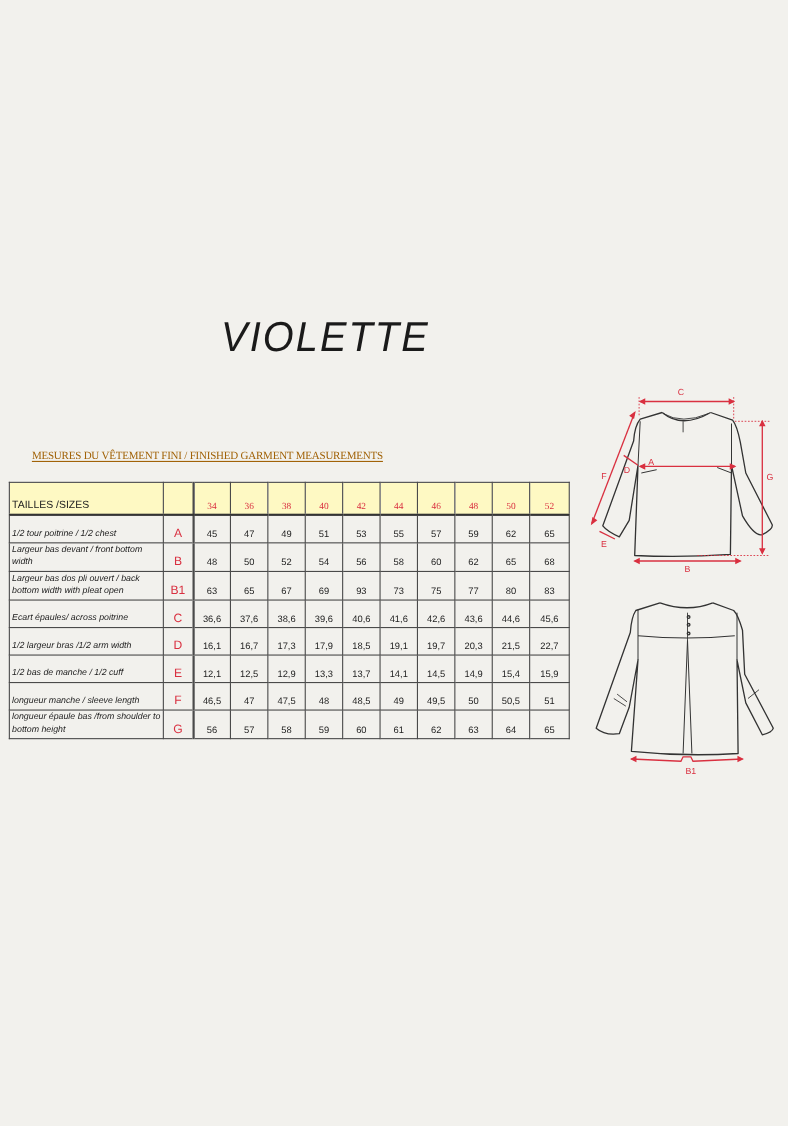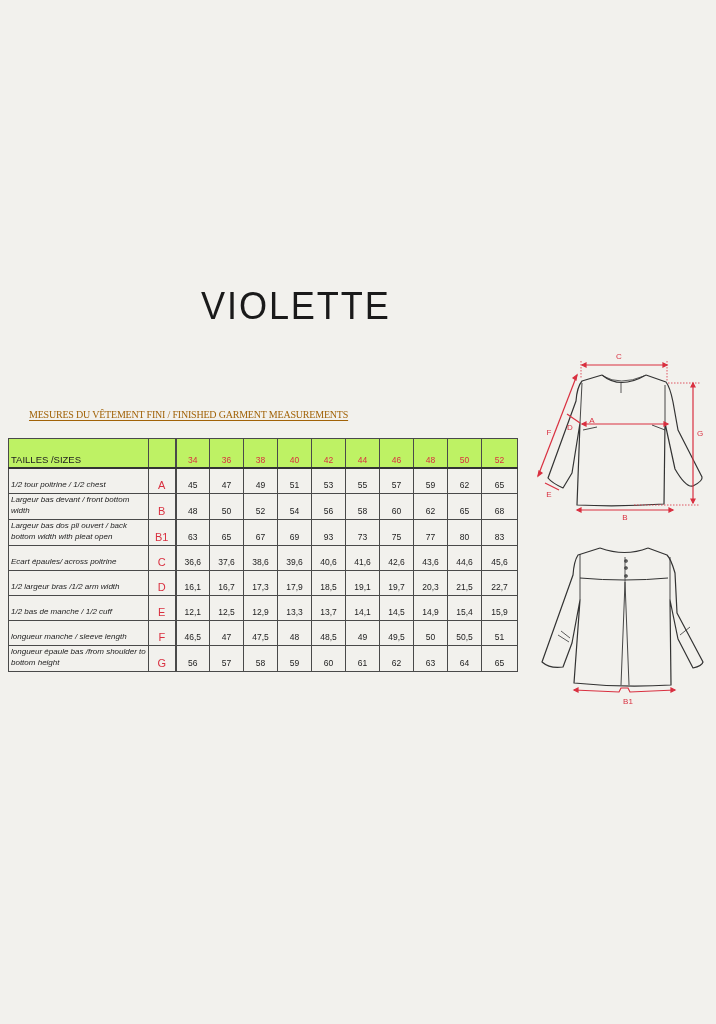--- a/index.html
+++ b/index.html
@@ -1,26 +1,26 @@
 <!DOCTYPE html>
 <html><head>
 <meta charset="utf-8">
 <style>
   html, body { margin:0; padding:0; }
   body { width:716px; height:1024px; background:#f2f1ed; position:relative; overflow:hidden; font-family:"Liberation Sans", sans-serif; color:#222; }
-  .title { position:absolute; left:0; width:592px; top:284px; text-align:center; font-family:"DejaVu Sans", sans-serif; font-weight:200; font-size:38px; letter-spacing:2px; color:#1a1a1a; -webkit-text-stroke:0; }
+  .title { position:absolute; left:0; width:592px; top:284px; text-align:center; font-family:"DejaVu Sans", sans-serif; font-weight:200; font-size:38px; letter-spacing:2px; color:#1a1a1a;font-style:italic; -webkit-text-stroke:0; }
   .title span { display:inline-block; transform:scaleX(0.95); font-weight:normal; font-family:"Liberation Sans", sans-serif; }
   .subtitle { position:absolute; left:29px; top:409px; font-family:"Liberation Serif", serif; font-size:10px; color:#a16207; text-decoration:underline; text-underline-offset:2px; letter-spacing:-0.2px; white-space:nowrap; }
   table.sizes { position:absolute; left:8px; top:438px; border-collapse:collapse; table-layout:fixed; font-size:8.5px; }
   table.sizes td { border:1.5px solid #4a4a4a; padding:0; vertical-align:bottom; text-align:center; overflow:hidden; }
-  table.sizes tr.head td { background:#bef264; height:26px; border-bottom:2.5px solid #333;margin-top:36px; }
+  table.sizes tr.head td { background:#fef9c3; height:26px; border-bottom:2.5px solid #333;margin-top:36px; }
   table.sizes td.lbl { text-align:left; font-style:italic; font-size:8px; padding:0 2px 3px 2px; line-height:11px; color:#222; }
   table.sizes tr.head td.lbl { font-style:normal; font-size:9.5px; padding-bottom:2px; }
   table.sizes td.code { color:#d93040; font-size:11px; padding-bottom:2px; border-right:2.5px solid #4a4a4a; }
-  table.sizes td.sz { color:#d93040; font-size:8.5px; padding-bottom:2px; }
+  table.sizes td.sz { color:#d93040; font-size:8.5px; padding-bottom:2px;font-family:Liberation Serif, serif; }
   table.sizes td.val { font-size:8.5px; padding-bottom:3px; color:#222; }
   table.sizes tr.row td { height:21px; }
   .drawing { position:absolute; }
 </style>
 </head>
 <body>
 
 <div class="title"><span>VIOLETTE</span></div>
 
 <div class="subtitle">MESURES DU VÊTEMENT FINI / FINISHED GARMENT MEASUREMENTS</div>

